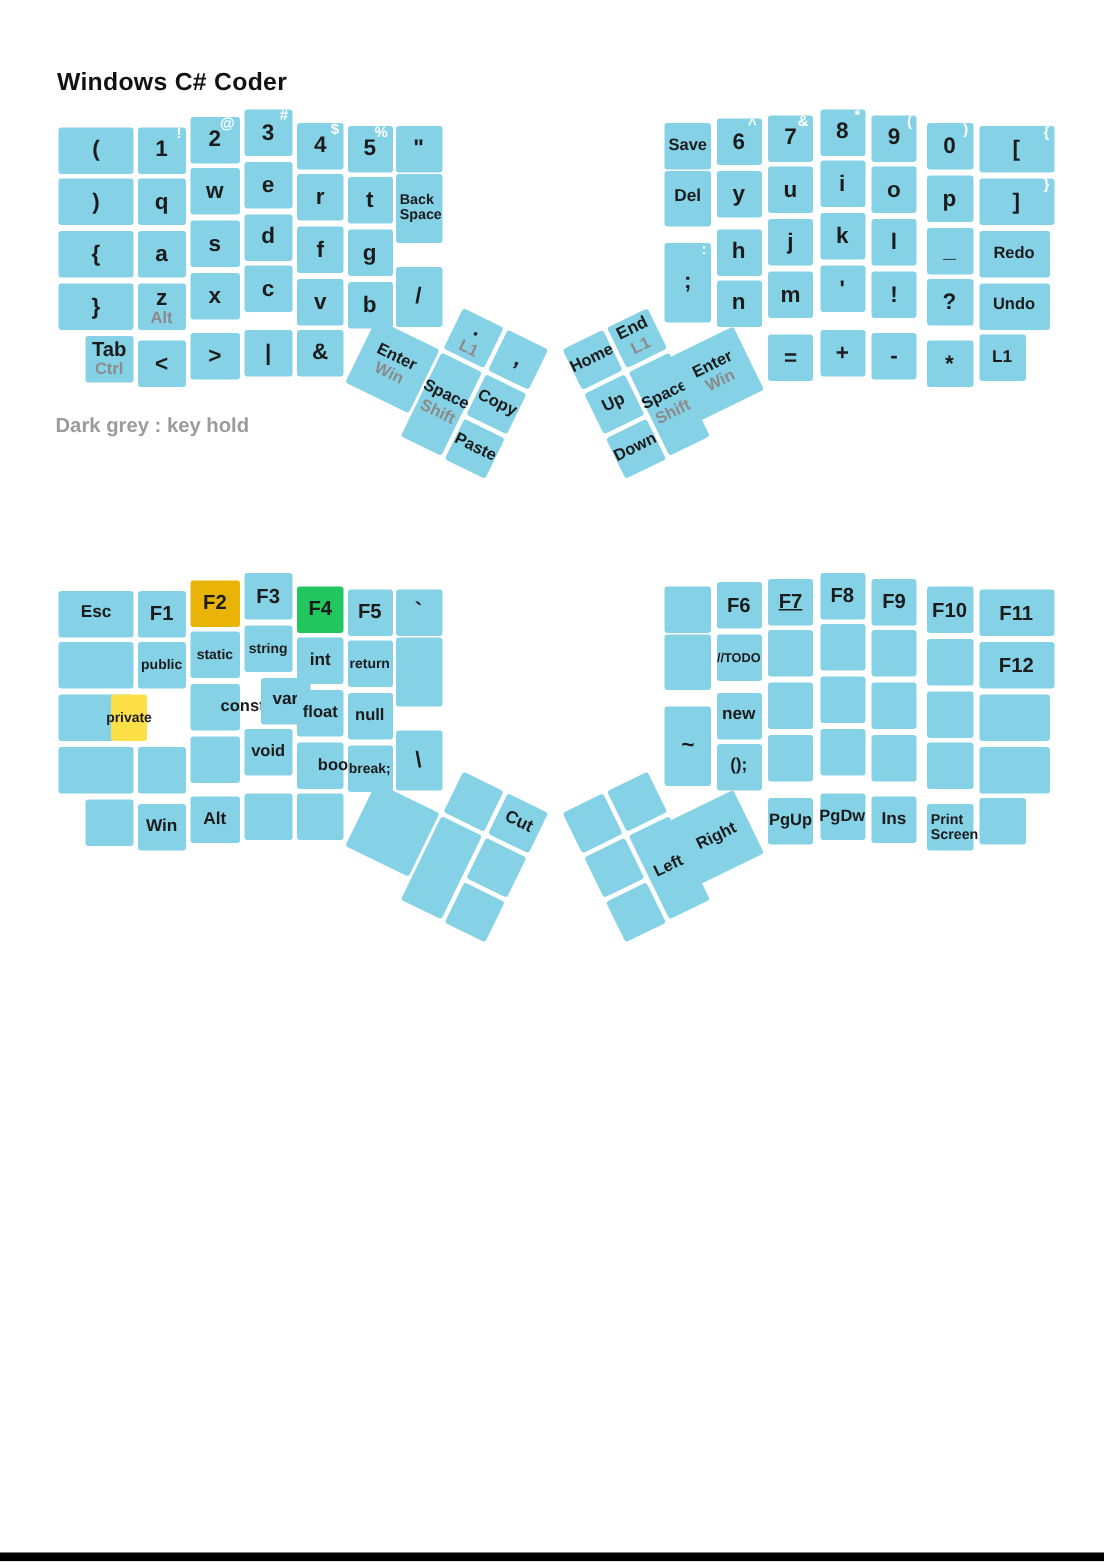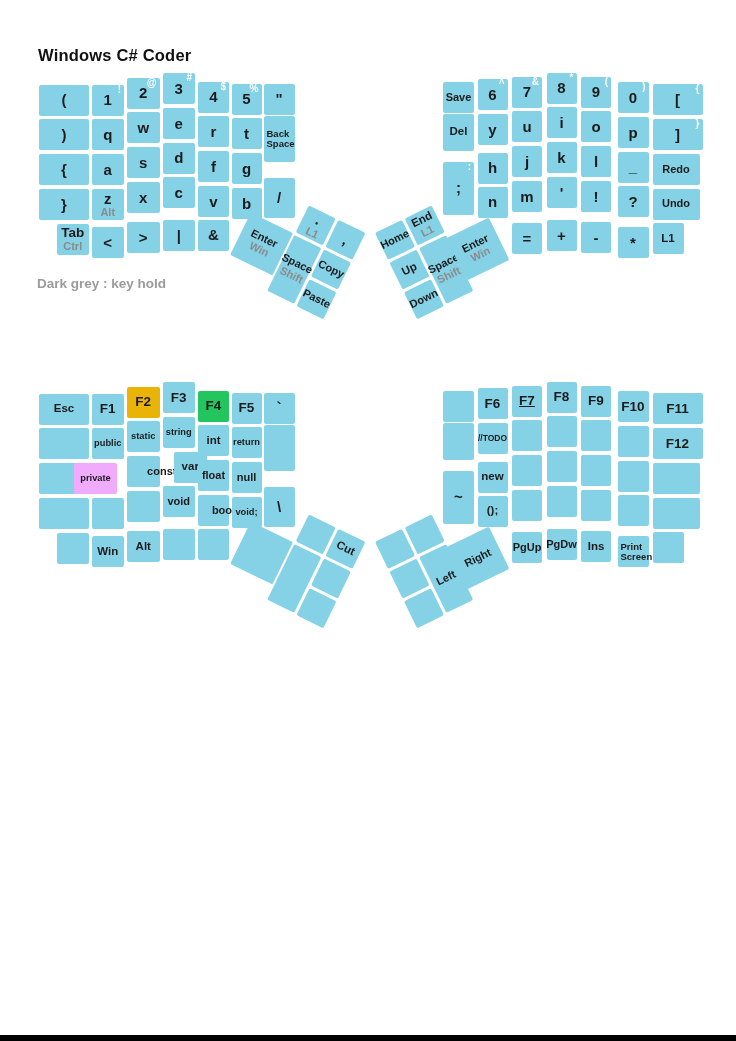--- a/index.html
+++ b/index.html
@@ -296,21 +296,21 @@
         <div class="key" style="left: 39px; top: 428.3px; width: 50px; height: 31px; background: rgb(133, 210, 231);"></div>
         <div class="key" style="left: 39px; top: 463px; width: 50px; height: 31px; background: rgb(133, 210, 231);"></div>
         <div class="key" style="left: 39px; top: 497.8px; width: 50px; height: 31px; background: rgb(133, 210, 231);"></div>
         <div class="key" style="left: 56.5px; top: 532.5px; width: 32.5px; height: 31px; background: rgb(133, 210, 231);"></div>
         <div class="key" style="left: 91.5px; top: 393.5px; width: 32.5px; height: 31px; background: rgb(133, 210, 231);">
           <span class="main" style="font-size: 13.5px; color: rgb(27, 27, 27);">F1</span>
         </div>
         <div class="key" style="left: 91.5px; top: 428.3px; width: 32.5px; height: 31px; background: rgb(133, 210, 231);">
           <span class="main" style="font-size: 9.3px; color: rgb(27, 27, 27);">public</span>
         </div>
-        <div class="key" style="left: 74px; top: 463px; width: 43px; height: 31px; background: #f0abfc;">
+        <div class="key" style="left: 74px; top: 463px; width: 24px; height: 31px; background: #fde047;">
           <span class="main" style="font-size: 9.3px; color: rgb(27, 27, 27);">private</span>
         </div>
         <div class="key" style="left: 91.5px; top: 497.8px; width: 32.5px; height: 31px; background: rgb(133, 210, 231);"></div>
         <div class="key" style="left: 91.5px; top: 536px; width: 32.5px; height: 31px; background: rgb(133, 210, 231);">
           <span class="main" style="font-size: 11.5px; color: rgb(27, 27, 27);">Win</span>
         </div>
         <div class="key" style="left: 127px; top: 386.5px; width: 32.5px; height: 31px; background: #eab308;">
           <span class="main" style="font-size: 13.5px; color: rgb(27, 27, 27);">F2</span>
         </div>
         <div class="key" style="left: 127px; top: 421.3px; width: 32.5px; height: 31px; background: rgb(133, 210, 231);">
@@ -352,21 +352,21 @@
         <div class="key" style="left: 231.5px; top: 392.5px; width: 30px; height: 31px; background: rgb(133, 210, 231);">
           <span class="main" style="font-size: 13.5px; color: rgb(27, 27, 27);">F5</span>
         </div>
         <div class="key" style="left: 231.5px; top: 427.3px; width: 30px; height: 31px; background: rgb(133, 210, 231);">
           <span class="main" style="font-size: 9.3px; color: rgb(27, 27, 27);">return</span>
         </div>
         <div class="key" style="left: 231.5px; top: 462.1px; width: 30px; height: 31px; background: rgb(133, 210, 231);">
           <span class="main" style="font-size: 11px; color: rgb(27, 27, 27);">null</span>
         </div>
         <div class="key" style="left: 231.5px; top: 496.9px; width: 30px; height: 31px; background: rgb(133, 210, 231);">
-          <span class="main" style="font-size: 9.3px; color: rgb(27, 27, 27);">void;</span>
+          <span class="main" style="font-size: 9.3px; color: rgb(27, 27, 27);">break;</span>
         </div>
         <div class="key" style="left: 263.5px; top: 392.5px; width: 31px; height: 31px; background: rgb(133, 210, 231);">
           <span class="main" style="font-size: 15px; color: rgb(27, 27, 27);">`</span>
         </div>
         <div class="key" style="left: 263.5px; top: 425px; width: 31px; height: 46px; background: rgb(133, 210, 231);"></div>
         <div class="key" style="left: 263.5px; top: 487px; width: 31px; height: 40px; background: rgb(133, 210, 231);">
           <span class="main" style="font-size: 15px; color: rgb(27, 27, 27);">\</span>
         </div>
         <div class="key" style="left: 443px; top: 391px; width: 31px; height: 31px; background: rgb(133, 210, 231);"></div>
         <div class="key" style="left: 443px; top: 422.5px; width: 31px; height: 37px; background: rgb(133, 210, 231);"></div>

